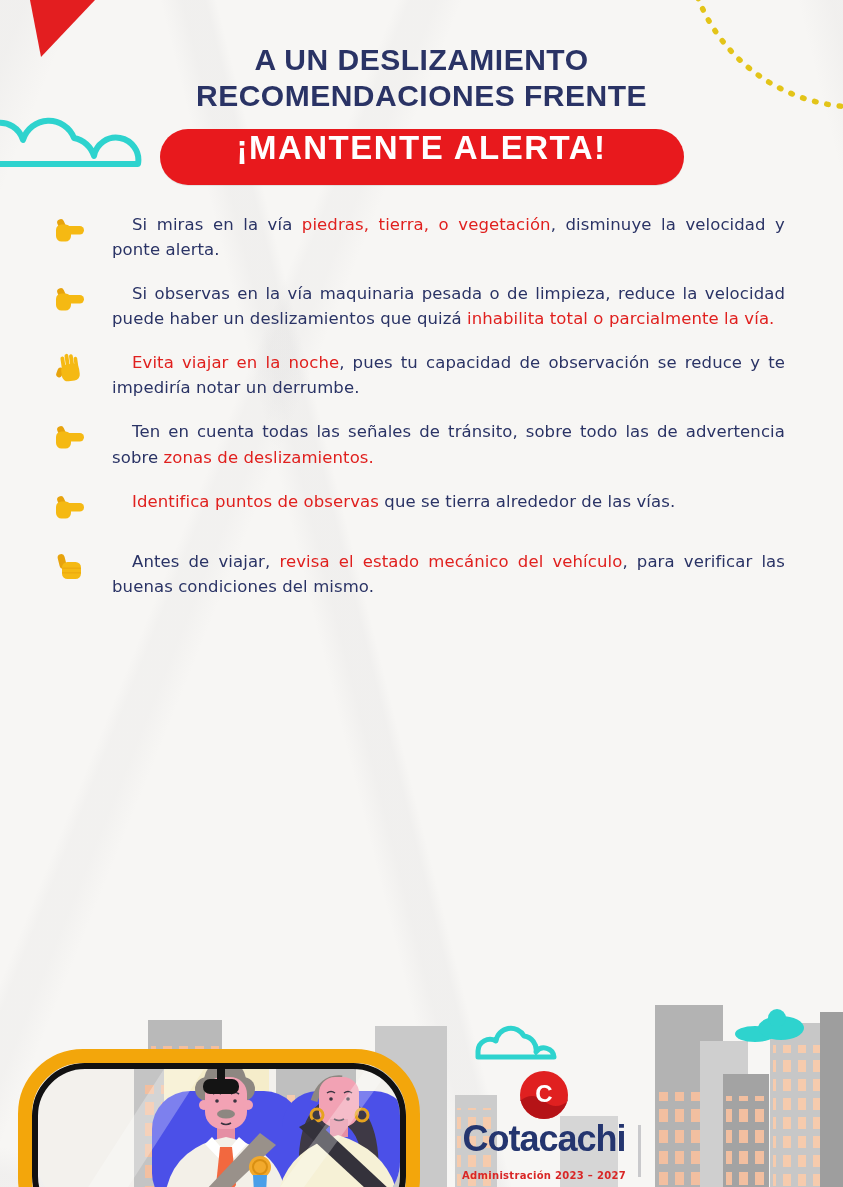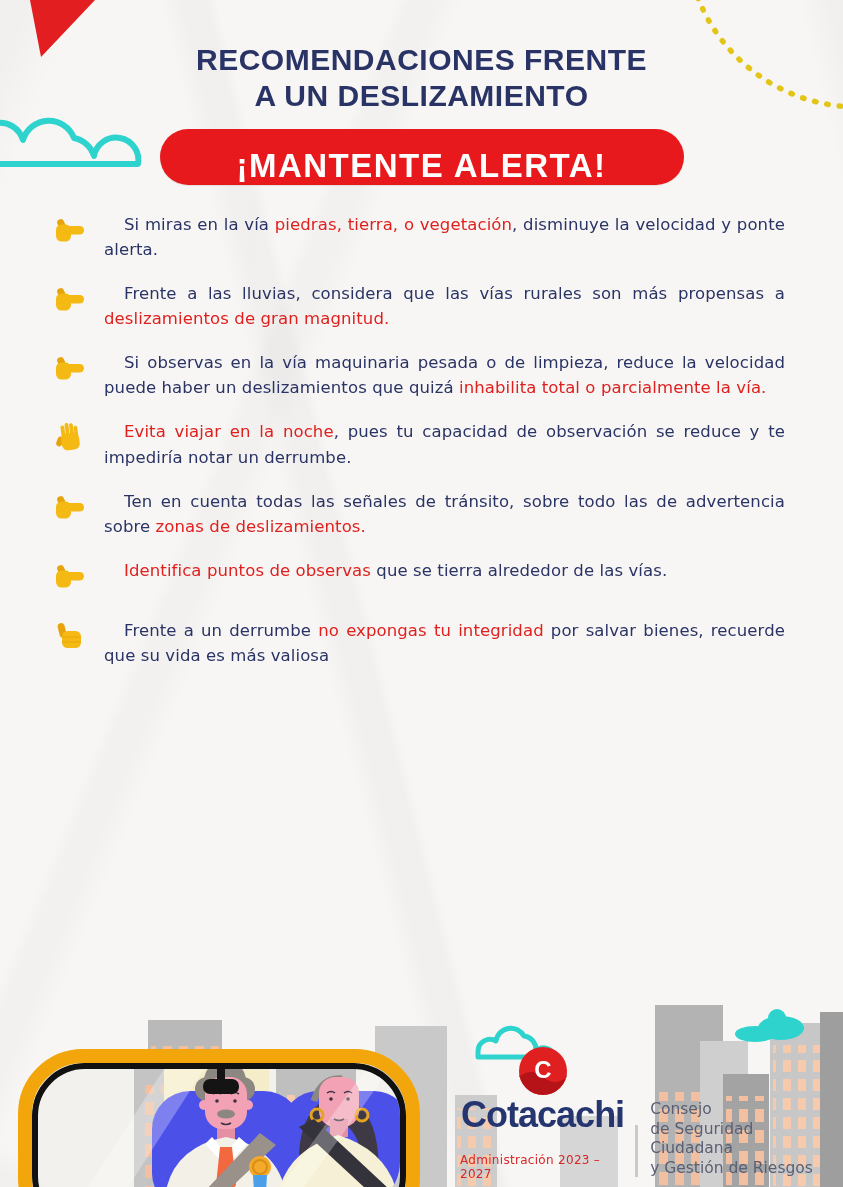--- a/index.html
+++ b/index.html
@@ -18,30 +18,30 @@
   .cloud-left{position:absolute;left:-14px;top:96px;}
   
   .title{
     margin:42px 30px 0;text-align:center;
     font-family:"Liberation Sans","DejaVu Sans",sans-serif;
     font-weight:800;font-size:30px;line-height:1.2;letter-spacing:.5px;
     color:#2A3365;
   }
   .banner{
     width:524px;height:56px;margin:15px auto 0;border-radius:29px;
-    background:#E8191D;display:flex;align-items:flex-end;justify-content:center;
+    background:#E8191D;display:flex;align-items:flex-start;justify-content:center;
     box-shadow:0 1px 0 rgba(0,0,0,.08);
   }
   .banner span{
     font-family:"Liberation Sans","DejaVu Sans",sans-serif;
     font-weight:800;font-size:33px;letter-spacing:1.5px;color:#ffffff;
   }
   
   .items{margin:27px 58px 0 52px;}
-  .item{display:grid;grid-template-columns:42px 1fr;column-gap:10px;margin-bottom:19px;margin-top:12px;}
+  .item{display:grid;grid-template-columns:42px 1fr;column-gap:18px;margin-bottom:19px;margin-top:12px;}
   .item .hand{width:36px;height:36px;margin-top:1px;}
   .item p{
     margin:0;font-size:16.5px;line-height:1.52;text-align:justify;text-indent:20px;
     color:#2A3365;font-weight:500;letter-spacing:.1px;
   }
   .seg-navy{color:#2A3365;}
   .seg-red{color:#E0201E;}
   .hand-fill{fill:#F5B913;}
   .hand-dark{fill:#E7A30C;}
   
@@ -50,21 +50,21 @@
   .cloud-mid{position:absolute;left:474px;top:24px;}
   .cloud-right{position:absolute;left:733px;top:8px;}
   .car{position:absolute;left:14px;bottom:0;}
   .logo-block{position:absolute;left:460px;bottom:6px;width:378px;display:flex;align-items:flex-end;}
   .logo-left{width:168px;display:flex;flex-direction:column;align-items:center;}
   .logo-c{width:48px;height:48px;margin-bottom:2px;}
   .logo-name{
     font-family:"Liberation Sans","DejaVu Sans",sans-serif;
     font-weight:800;font-size:36px;letter-spacing:-1px;color:#24356F;line-height:1;
   }
-  .logo-admin{font-size:12px;color:#D92626;font-weight:400;margin-top:20px;letter-spacing:.3px;}
+  .logo-admin{font-size:10px;color:#D92626;font-weight:700;margin-top:13px;letter-spacing:.3px;}
   .logo-divider{width:3px;height:52px;background:#c9c9cc;margin:0 12px 4px 10px;}
   .org{display:flex;flex-direction:column;justify-content:flex-end;padding-bottom:2px;}
   .org span{font-size:15.5px;line-height:1.28;color:#5A5F74;font-weight:500;}
 </style>
 </head>
 <body>
 
 <div class="poster">
 
   <svg width="0" height="0" style="position:absolute">
@@ -97,46 +97,38 @@
     <polygon points="30,0 95,0 41,57" fill="#E31E20"></polygon>
   </svg>
   <svg class="dotted-arc" width="200" height="130" viewBox="0 0 200 130">
     <circle cx="215" cy="-65" r="172" fill="none" stroke="#E3C418" stroke-width="5.5" stroke-dasharray="1.5 11" stroke-linecap="round"></circle>
   </svg>
   <svg class="cloud-left" width="160" height="76" viewBox="0 0 160 76">
     <path d="M-10 68 L152 68 A22 22 0 0 0 108 60 A26 26 0 0 0 88 42 A27 27 0 0 0 37 44 A24 24 0 0 0 -10 52 Z" fill="none" stroke="#2ED3CE" stroke-width="6" stroke-linejoin="round"></path>
   </svg>
 
   <div class="title">
+    <div>A UN DESLIZAMIENTO</div>
     <div>RECOMENDACIONES FRENTE</div>
-    <div>A UN DESLIZAMIENTO</div>
   </div>
   <div class="banner">
     <span>¡MANTENTE ALERTA!</span>
   </div>
 
   <div class="items">
 
       <div class="item">
         <span class="icon-slot">
           <svg class="hand" width="36" height="36">
             <use href="#point-right-icon"></use>
           </svg>
         </span>
         <p><span class="seg-navy">Si miras en la vía </span><span class="seg-red">piedras, tierra, o vegetación</span><span class="seg-navy">, disminuye la velocidad y ponte alerta.</span></p>
       </div>
 
-      <div class="item">
-        <span class="icon-slot">
-          <svg class="hand" width="36" height="36">
-            <use href="#point-right-icon"></use>
-          </svg>
-        </span>
-        <p><span class="seg-navy">Frente a las lluvias, considera que las vías rurales son más propensas a </span><span class="seg-red">deslizamientos de gran magnitud.</span></p>
-      </div>
 
       <div class="item">
         <span class="icon-slot">
           <svg class="hand" width="36" height="36">
             <use href="#point-right-icon"></use>
           </svg>
         </span>
         <p><span class="seg-navy">Si observas en la vía maquinaria pesada o de limpieza, reduce la velocidad puede haber un deslizamientos que quizá </span><span class="seg-red">inhabilita total o parcialmente la vía.</span></p>
       </div>
 
@@ -161,31 +153,31 @@
 
       <div class="item">
         <span class="icon-slot">
           <svg class="hand" width="36" height="36">
             <use href="#point-right-icon"></use>
           </svg>
         </span>
         <p><span class="seg-red">Identifica puntos de observas</span><span class="seg-navy"> que se tierra alrededor de las vías.</span></p>
       </div>
 
-
-
-
       <div class="item">
         <span class="icon-slot">
           <svg class="hand" width="36" height="36">
             <use href="#thumbs-up-icon"></use>
           </svg>
         </span>
-        <p><span class="seg-navy">Frente a un derrumbe </span><span class="seg-red">no expongas tu integridad</span><span class="seg-navy"> por salvar bienes, recuerde que su vida es más valiosa</span></p>
-      </div>
+        <p><span class="seg-navy">Antes de viajar, </span><span class="seg-red">revisa el estado mecánico del vehículo</span><span class="seg-navy">, para verificar las buenas condiciones del mismo.</span></p>
+      </div>
+
+
+
     </div>
 
   <div class="footer">
 
     <svg class="skyline" width="843" height="187" viewBox="0 0 843 187">
       <defs>
         <pattern id="win" width="16" height="21" patternUnits="userSpaceOnUse">
           <rect x="3" y="4" width="9" height="13" fill="#F2BFA0"></rect>
         </pattern>
         <pattern id="win2" width="15" height="19" patternUnits="userSpaceOnUse">
@@ -284,20 +276,15 @@
       <div class="logo-left">
         <svg class="logo-c" viewBox="0 0 48 48">
           <circle cx="24" cy="24" r="24" fill="#E02020"></circle>
           <path d="M0 30 q12 -10 24 0 q12 10 24 0 L48 24 a24 24 0 0 1 -48 0 Z" fill="#AD1216" opacity="0.85"></path>
           <text x="24" y="31" text-anchor="middle" font-family="Liberation Sans, sans-serif" font-size="24" font-weight="bold" fill="#ffffff">C</text>
         </svg>
         <div class="logo-name">Cotacachi</div>
         <div class="logo-admin">Administración 2023 – 2027</div>
       </div>
       <div class="logo-divider"></div>
-      <div class="org">
-        <span>Consejo</span>
-        <span>de Seguridad Ciudadana</span>
-        <span>y Gestión de Riesgos</span>
-      </div>
     </div>
   </div>
 </div>
 
 </body></html>

